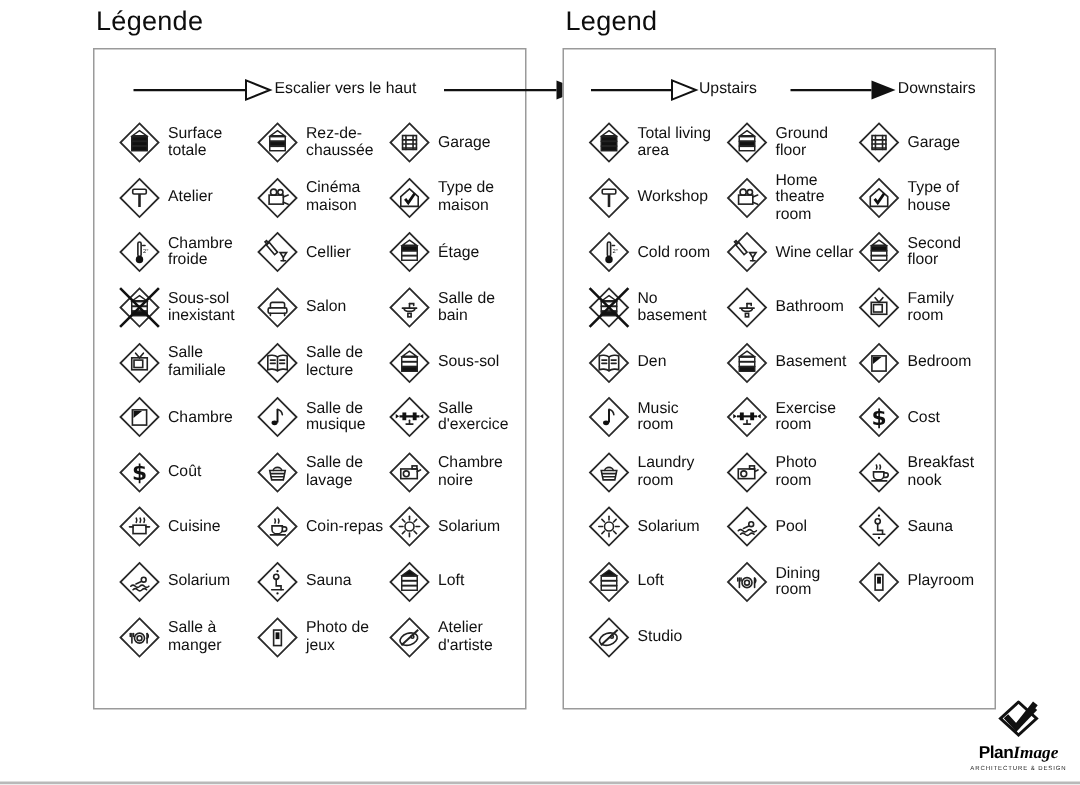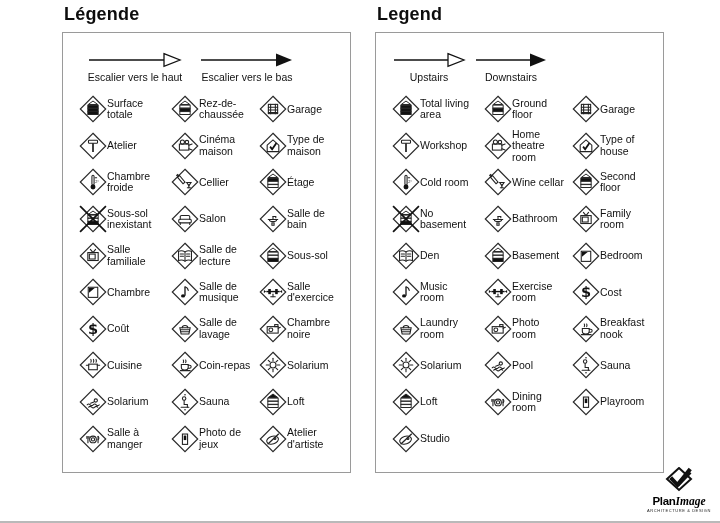--- a/index.html
+++ b/index.html
@@ -2,30 +2,30 @@
 <html><head>
 <meta charset="utf-8">
 <style>
   html,body{margin:0;padding:0;background:#fff;}
   .page{position:relative;width:720px;height:523px;background:#ffffff;
         font-family:"Liberation Sans",sans-serif;color:#111;overflow:hidden;
         border-bottom:2px solid #b9b9b9;box-sizing:border-box;}
   .panel{position:absolute;top:4px;width:289px;}
   .panel.fr{left:62px;}
   .panel.en{left:375px;}
-  .panel h1{margin:0 0 7px 2px;font-size:18px;font-weight:bold;letter-spacing:.2px;color:#0d0d0d;}
+  .panel h1{margin:0 0 7px 2px;font-size:18px;font-weight:normal;letter-spacing:.2px;color:#0d0d0d;}
   .box{border:1px solid #9a9a9a;background:#fff;height:441px;box-sizing:border-box;
        padding:16px 0 0 16px;}
   .arrows{display:flex;gap:16px;margin:2px 0 8px 8px;}
-  .panel.en .arrows{margin-left:0;gap:8px;}
-  .arrow{display:flex;flex-direction:column;text-align:center;}
+  .panel.en .arrows{margin-left:0;gap:20px;}
+  .arrow{display:flex;}
   .arrow svg{display:block;}
   .albl{font-size:10.5px;line-height:12px;margin-top:2px;color:#111;white-space:nowrap;}
   .grid{display:grid;grid-template-columns:92px 88px 90px;}
-  .cell{height:36.6px;display:flex;align-items:center;}
+  .cell{height:36.6px;display:flex;align-items:center;gap:5px;}
   .dicon{flex:0 0 28px;width:28px;height:28px;}
   .dicon svg{display:block;}
   .lbl{font-size:10.5px;line-height:11.5px;color:#111;max-width:52px;}
   .logo{position:absolute;left:640px;top:467px;width:78px;text-align:center;}
   .logo .mark{display:inline-block;}
   .brand{font-size:11.5px;line-height:11px;margin-top:-2px;color:#000;}
   .brand .b{font-weight:bold;letter-spacing:-.3px;}
   .brand .i{font-family:"Liberation Serif",serif;font-style:italic;font-weight:bold;}
   .tagline{font-size:4px;letter-spacing:.6px;color:#222;margin-top:1px;}
 </style>

